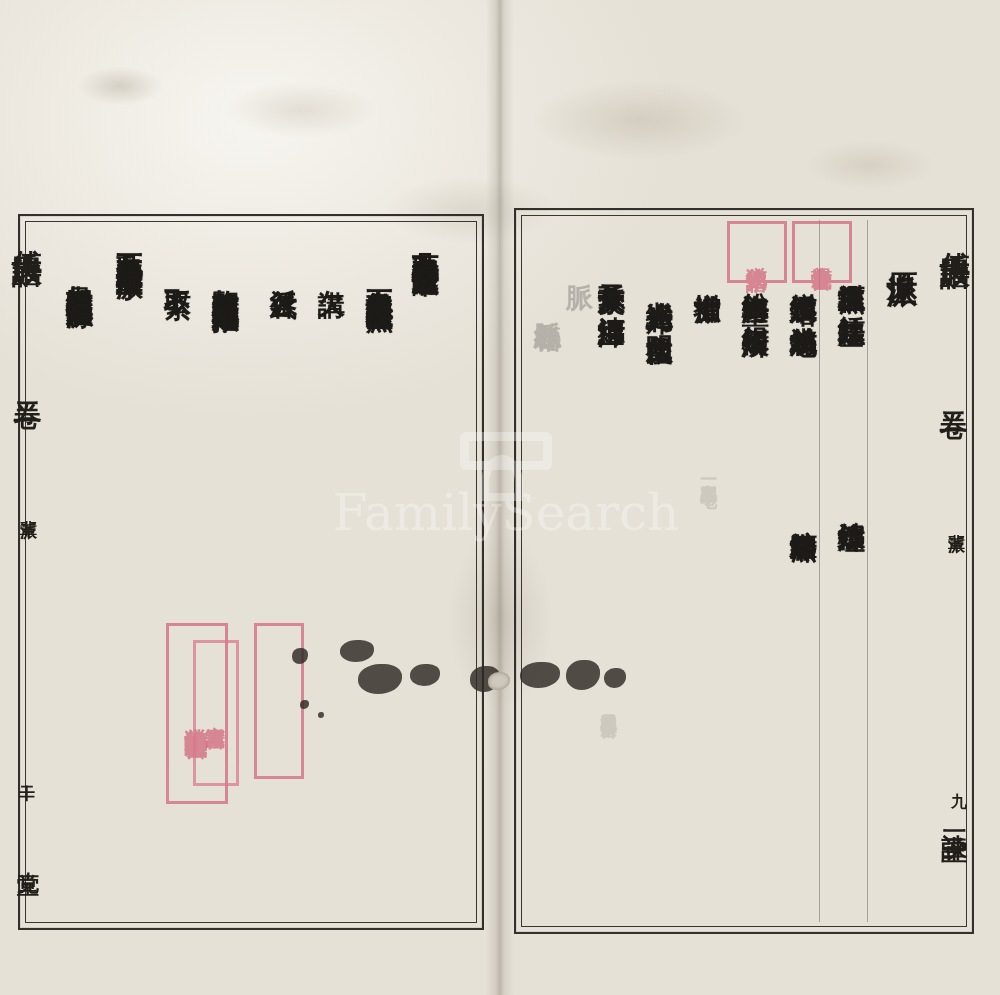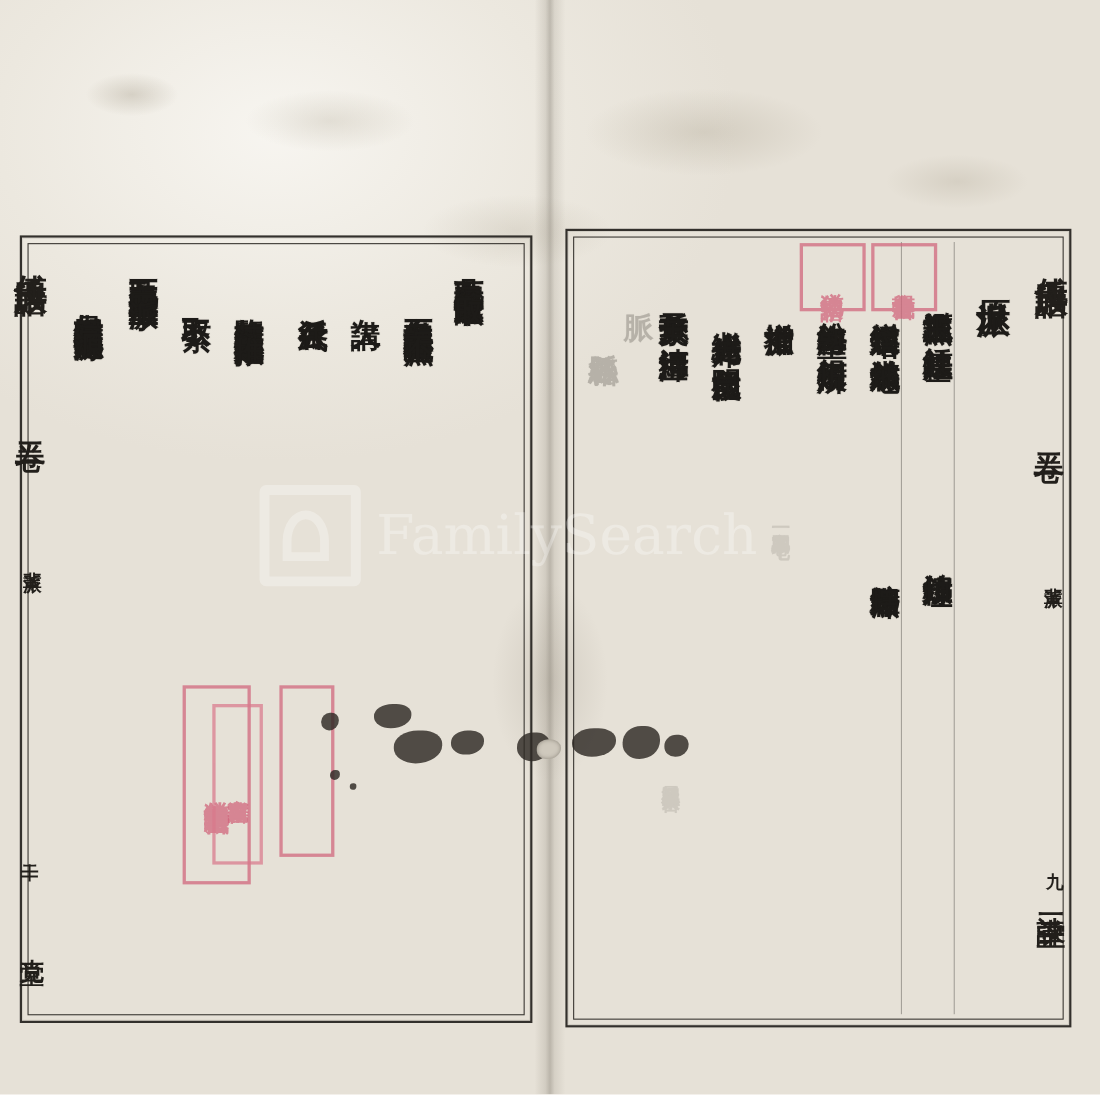--- a/index.html
+++ b/index.html
@@ -134,20 +134,21 @@
   
   .watermark {
     position: absolute;
     left: 236px; top: 432px;
     width: 540px; height: 110px;
     display: flex;
     align-items: center;
     gap: 14px;
     opacity: .30;
     pointer-events: none;
+    flex-direction: column;
   }
   .wm-logo {
     width: 74px; height: 74px;
     border: 9px solid #ffffff;
     border-radius: 6px;
     position: relative;
   }
   .wm-logo::before {
     content: "";
     position: absolute;

